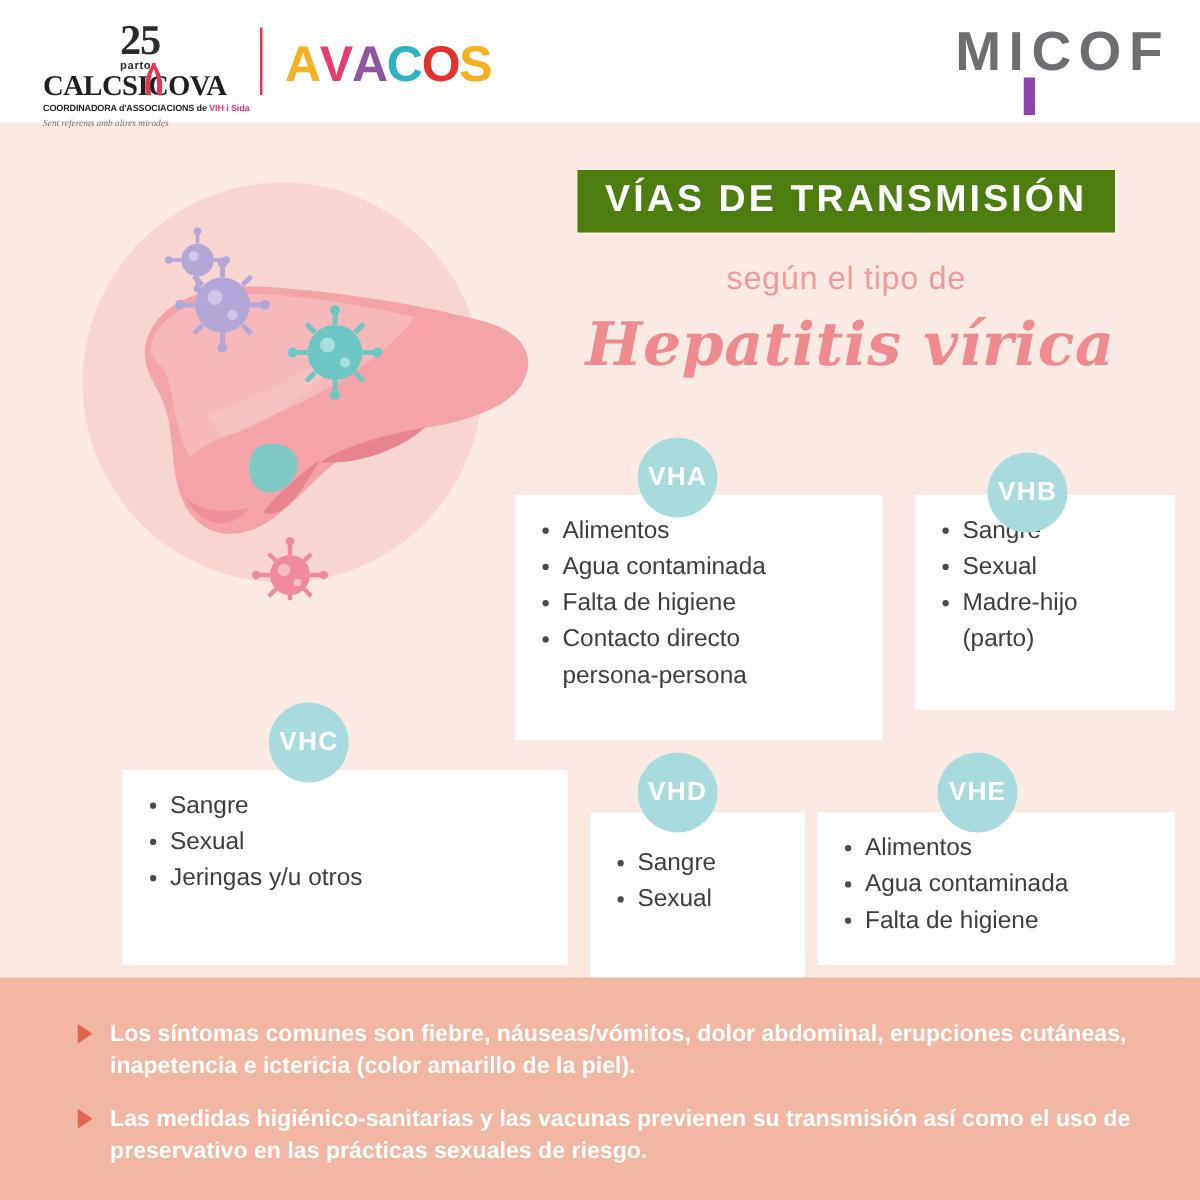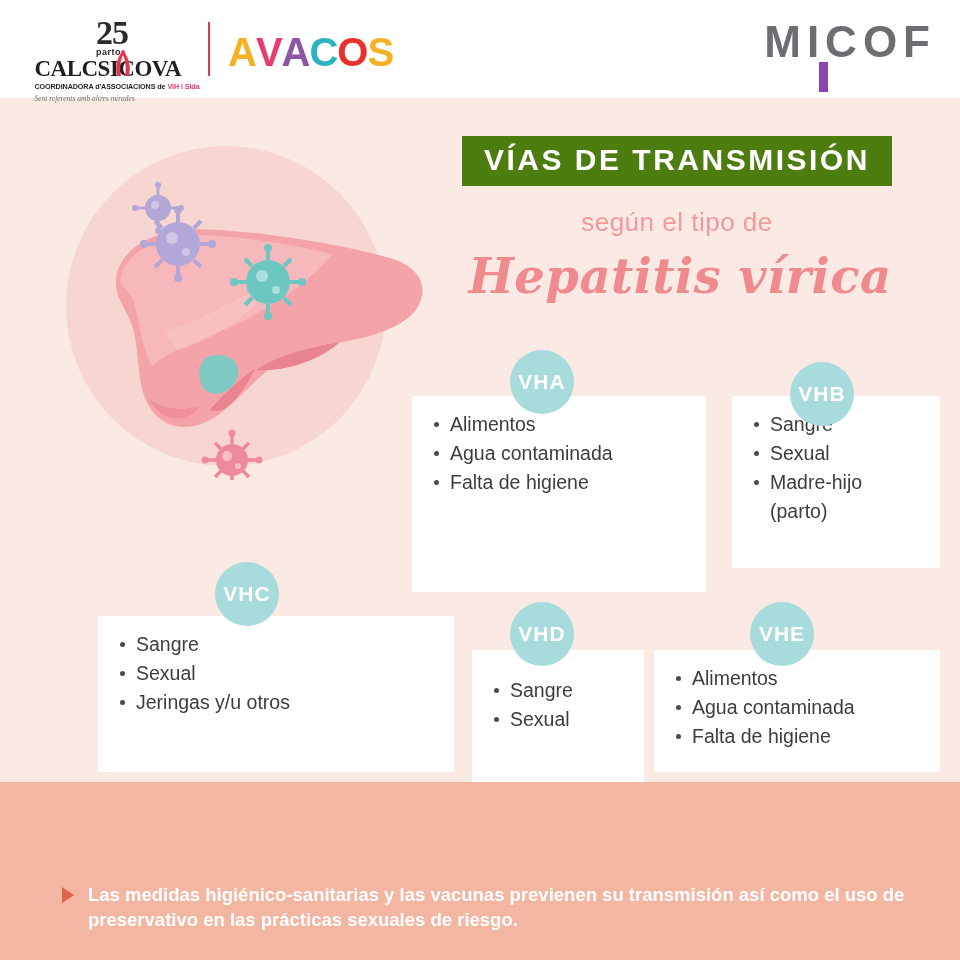--- a/index.html
+++ b/index.html
@@ -379,20 +379,21 @@
 <div class="title-main">Hepatitis  vírica</div>
 
 <div class="bubble" style="left:510px; top:350px;">
   <span>VHA</span>
 </div>
 <div class="card" style="left:412px; top:396px; width:262px; height:182px; padding:14px 16px 0 16px;">
   <ul>
     <li><span>Alimentos</span></li>
     <li><span>Agua contaminada</span></li>
     <li><span>Falta de higiene</span></li>
+    <li><span>Contacto directo</span><span class="cont">persona-persona</span></li>
   </ul>
 </div>
 
 <div class="bubble" style="left:790px; top:362px;">
   <span>VHB</span>
 </div>
 <div class="card" style="left:732px; top:396px; width:176px; height:158px; padding:14px 16px 0 16px;">
   <ul>
     <li><span>Sangre</span></li>
     <li><span>Sexual</span></li>
@@ -426,20 +427,28 @@
 </div>
 <div class="card" style="left:654px; top:650px; width:254px; height:108px; padding:14px 16px 0 16px;">
   <ul>
     <li><span>Alimentos</span></li>
     <li><span>Agua contaminada</span></li>
     <li><span>Falta de higiene</span></li>
   </ul>
 </div>
 
 <div class="footer">
+  <div class="foot-row r1">
+    <div class="arrow">
+      <svg width="14" height="16" viewBox="0 0 14 16">
+          <path d="M0 0 L12 8 L0 16 Z" fill="#e0634f"></path>
+        </svg>
+    </div>
+    <div class="foot-text">Los síntomas comunes son fiebre, náuseas/vómitos, dolor abdominal, erupciones cutáneas, inapetencia e ictericia (color amarillo de la piel).</div>
+  </div>
   <div class="foot-row r2">
     <div class="arrow">
       <svg width="14" height="16" viewBox="0 0 14 16">
           <path d="M0 0 L12 8 L0 16 Z" fill="#e0634f"></path>
         </svg>
     </div>
     <div class="foot-text">Las medidas higiénico-sanitarias y las vacunas previenen su transmisión así como el uso de preservativo en las prácticas sexuales de riesgo.</div>
   </div>
 </div>
 

